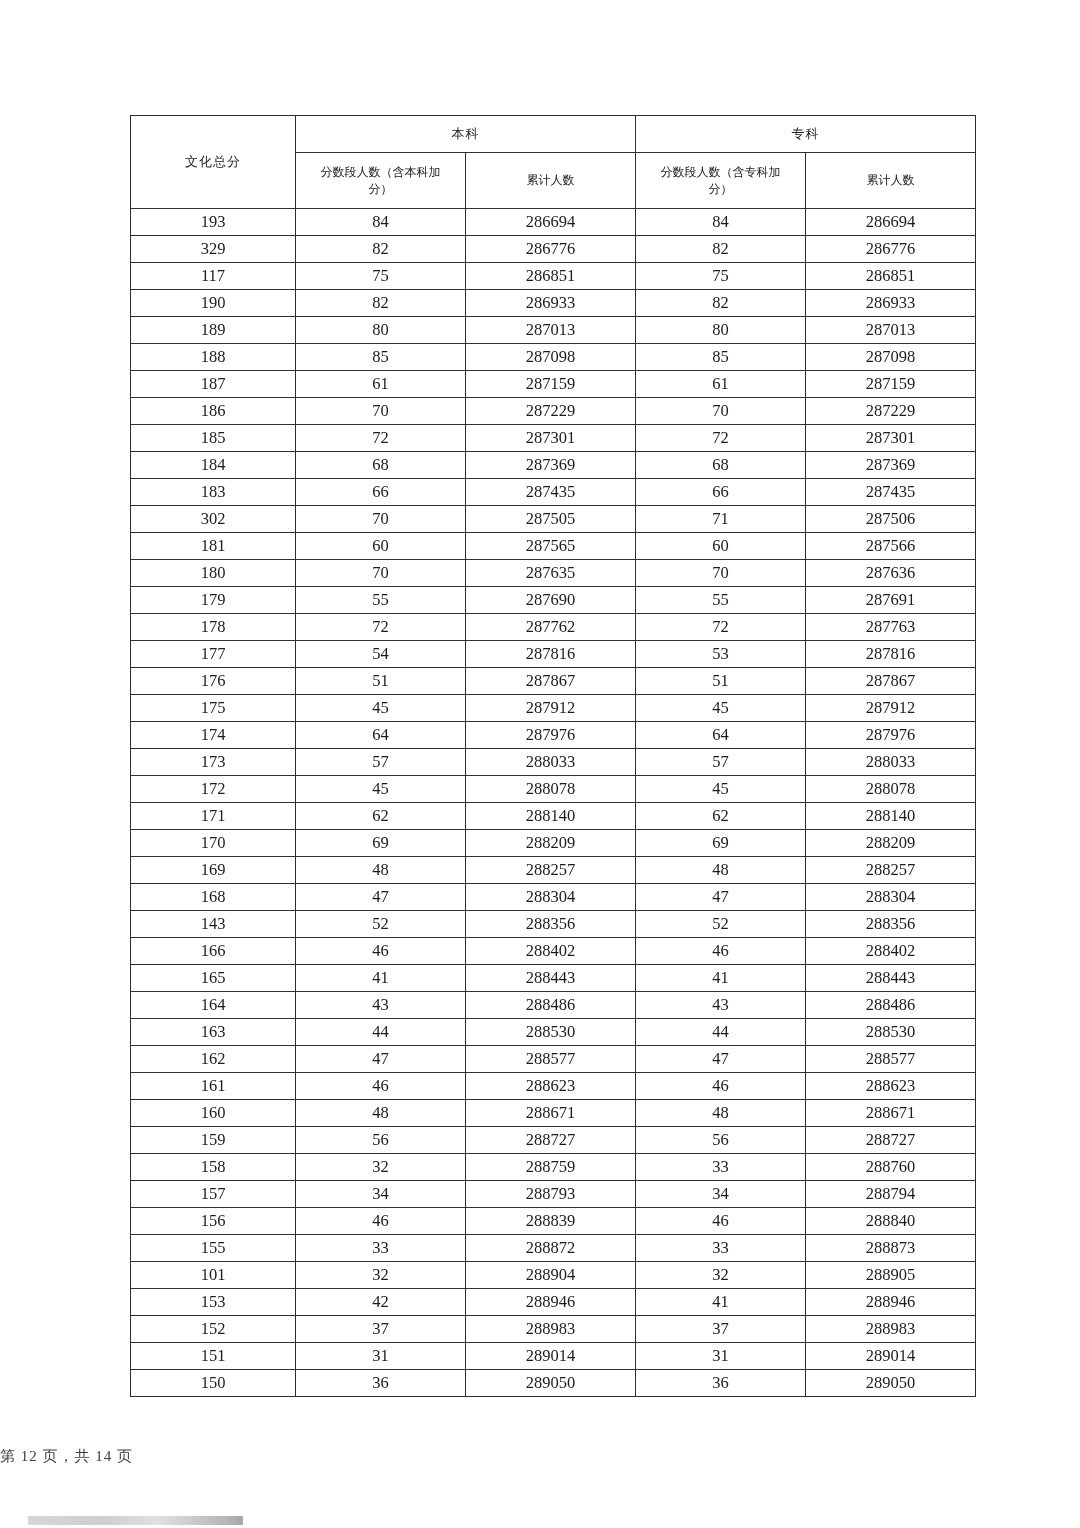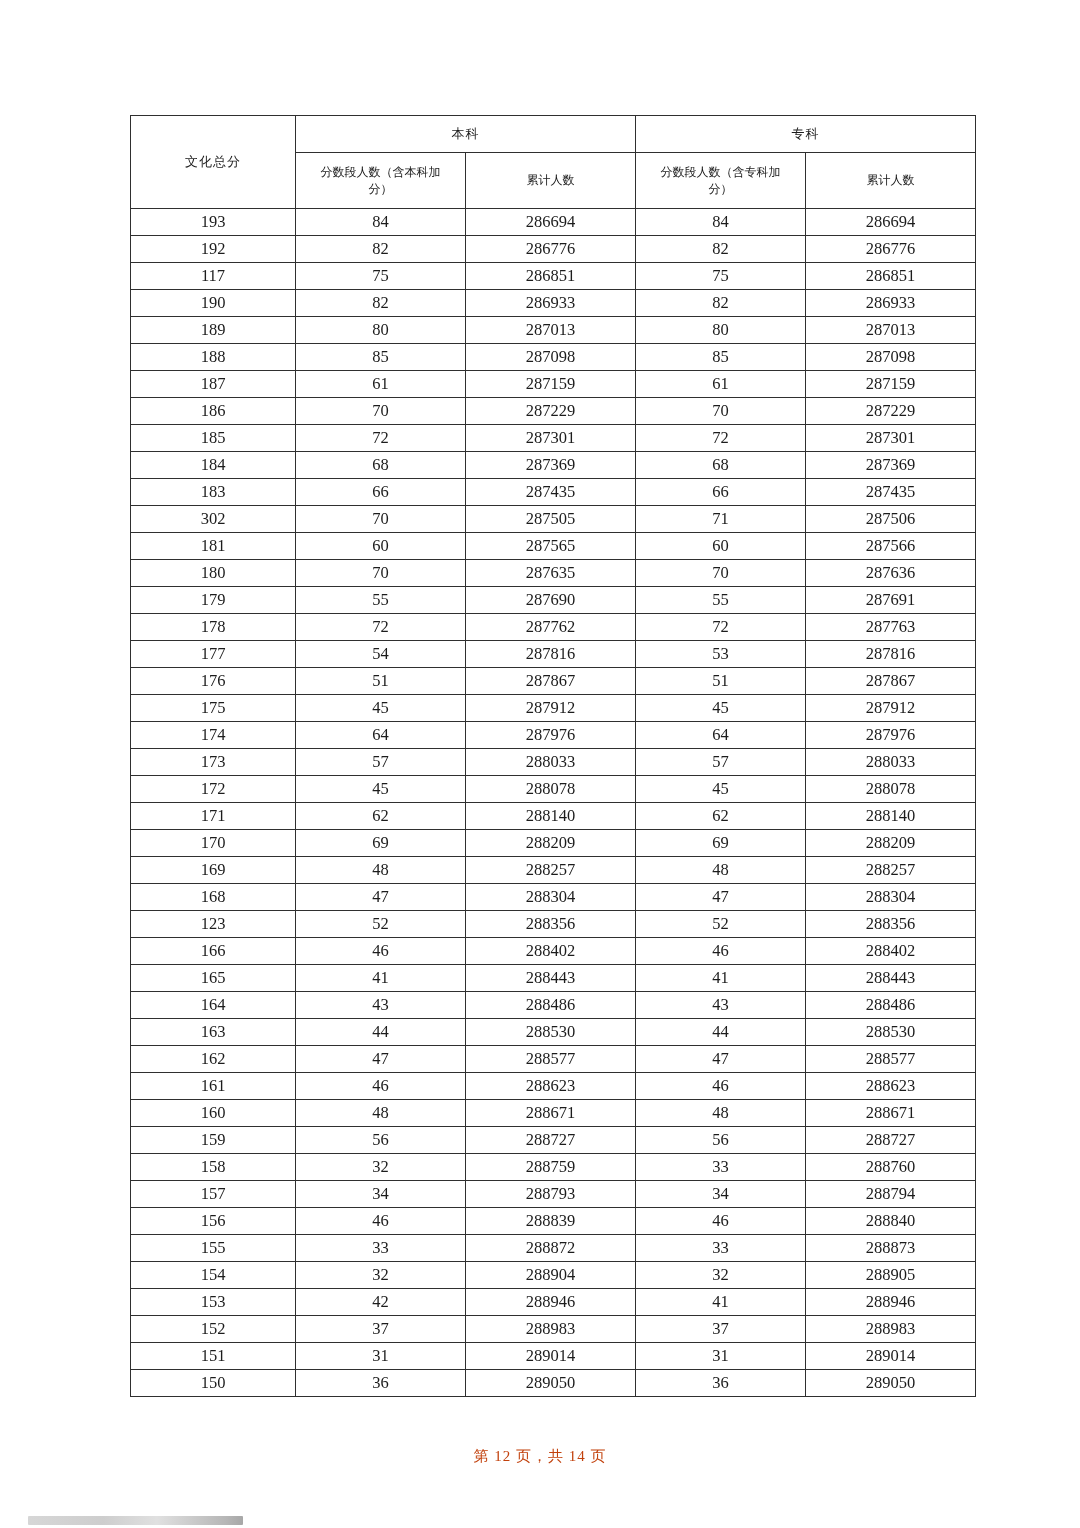--- a/index.html
+++ b/index.html
@@ -51,23 +51,22 @@
   }
   .score-table tbody td {
     height: 27px;
     font-size: 16.5px;
   }
   .page-footer {
     position: absolute;
     left: 0;
     right: 0;
     top: 1447px;
-    text-align: center;
     font-size: 15px;
-    color: #c2410c;
+    color: #404040;
     letter-spacing: 1px;
   }
   .scan-artifact {
     position: absolute;
     left: 28px;
     top: 1516px;
     width: 215px;
     height: 9px;
     background: linear-gradient(90deg, #c9c9c9 0%, #bdbdbd 35%, #d6d6d6 60%, #9e9e9e 92%, #8a8a8a 100%);
     opacity: 0.75;
@@ -102,21 +101,21 @@
     </thead>
     <tbody>
         <tr>
           <td>193</td>
           <td>84</td>
           <td>286694</td>
           <td>84</td>
           <td>286694</td>
         </tr>
         <tr>
-          <td>192</td>
+          <td>329</td>
           <td>82</td>
           <td>286776</td>
           <td>82</td>
           <td>286776</td>
         </tr>
         <tr>
           <td>117</td>
           <td>75</td>
           <td>286851</td>
           <td>75</td>
@@ -277,21 +276,21 @@
           <td>288257</td>
         </tr>
         <tr>
           <td>168</td>
           <td>47</td>
           <td>288304</td>
           <td>47</td>
           <td>288304</td>
         </tr>
         <tr>
-          <td>123</td>
+          <td>143</td>
           <td>52</td>
           <td>288356</td>
           <td>52</td>
           <td>288356</td>
         </tr>
         <tr>
           <td>166</td>
           <td>46</td>
           <td>288402</td>
           <td>46</td>
@@ -368,21 +367,21 @@
           <td>288840</td>
         </tr>
         <tr>
           <td>155</td>
           <td>33</td>
           <td>288872</td>
           <td>33</td>
           <td>288873</td>
         </tr>
         <tr>
-          <td>154</td>
+          <td>101</td>
           <td>32</td>
           <td>288904</td>
           <td>32</td>
           <td>288905</td>
         </tr>
         <tr>
           <td>153</td>
           <td>42</td>
           <td>288946</td>
           <td>41</td>

